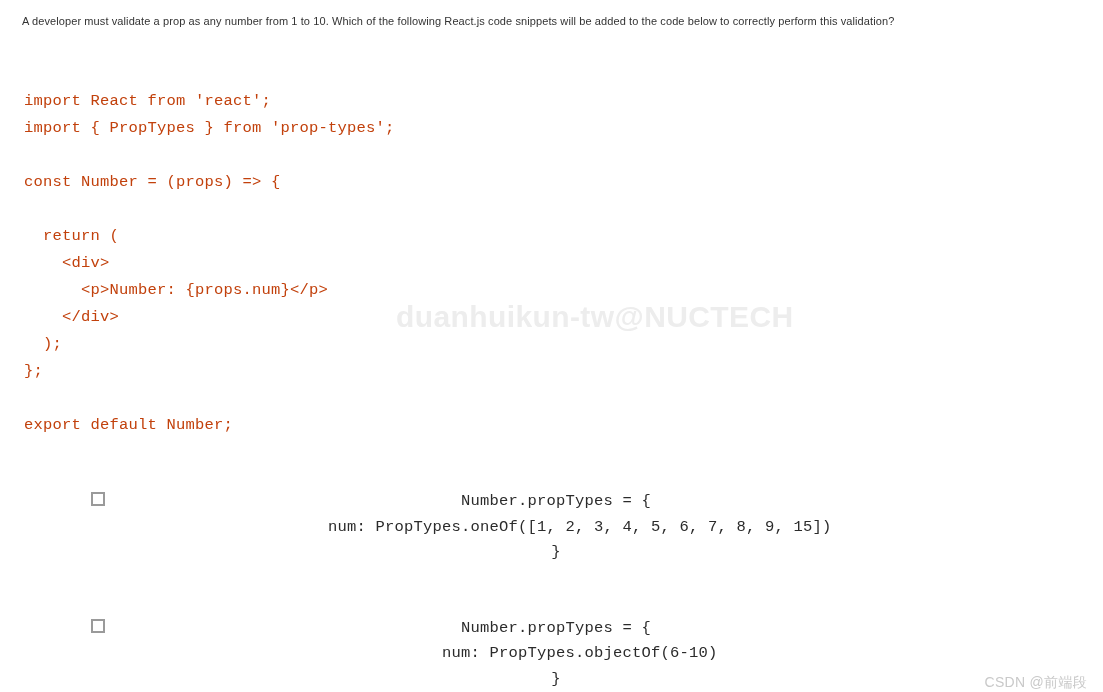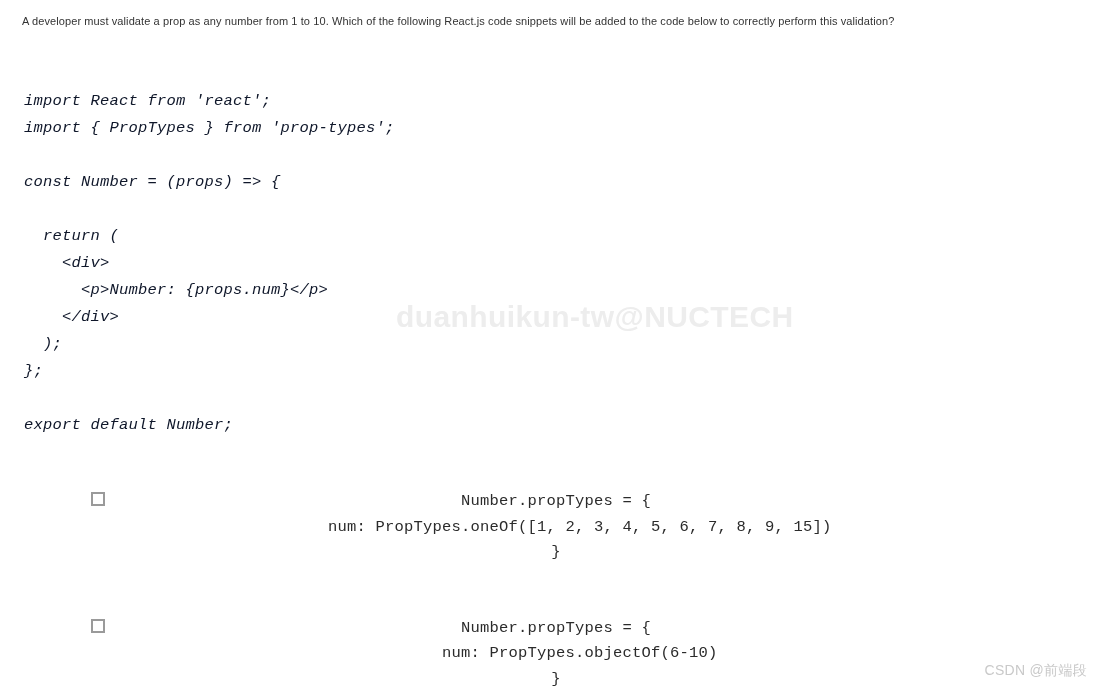--- a/index.html
+++ b/index.html
@@ -30,24 +30,23 @@
   }
 
   
   .code-block {
     position: absolute;
     left: 24px;
     top: 88px;
     font-family: "Liberation Mono", "DejaVu Sans Mono", monospace;
     font-size: 15.5px;
     line-height: 27px;
-    color: #0f172a;
+    color: #c2410c;
     white-space: pre;
     letter-spacing: 0.2px;
-    font-style: italic;
   }
   .code-line { height: 27px; white-space: pre; }
 
   
   .watermark {
     position: absolute;
     left: 396px;
     top: 300px;
     font-family: "Liberation Sans", sans-serif;
     font-size: 30px;
@@ -89,21 +88,21 @@
     color: #2b2b2b;
     white-space: pre;
     letter-spacing: 0.2px;
   }
   .option-code .code-line { height: 25.5px; text-align: center; }
 
   
   .attribution {
     position: absolute;
     right: 16px;
-    bottom: 12px;
+    bottom: 0;
     font-family: "Liberation Sans", "DejaVu Sans", sans-serif;
     font-size: 14px;
     color: #c9c9c9;
     white-space: nowrap;
     letter-spacing: 0.3px;
   }
 </style>
 </head>
 <body>
 

